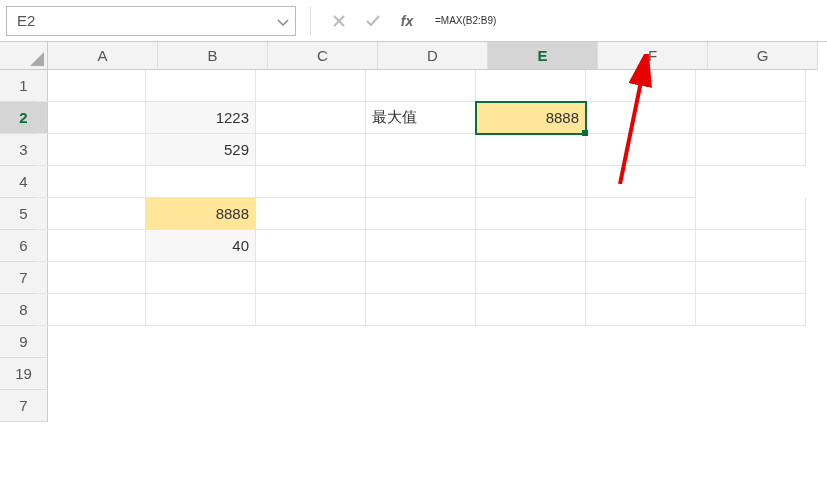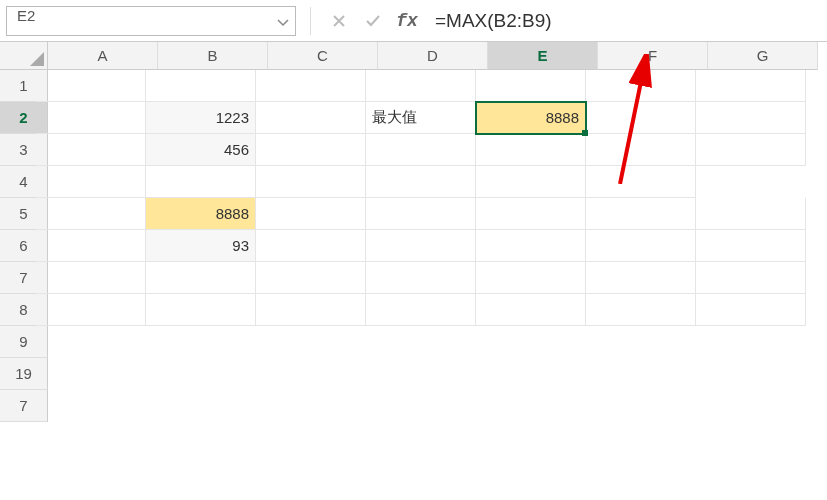--- a/index.html
+++ b/index.html
@@ -20,47 +20,46 @@
       border-bottom: 1px solid #ccc;
       background: #fff;
       padding: 4px 6px;
       gap: 6px;
     }
     .name-box {
       width: 290px;
       height: 30px;
       border: 1px solid #bbb;
       display: flex;
-      align-items: flex-start;
+      align-items: center;
       padding: 0 10px;
       position: relative;
       background: #fff;
     }
     .name-box span.label { color: #555; font-size: 15px; }
     .name-box .dd {
       position: absolute; right: 6px; top: 9px;
       width: 12px; height: 12px;
       color: #888;
     }
     .sep { width: 1px; height: 28px; background: #ddd; margin: 0 8px; }
     .fbtn {
       width: 28px; height: 28px;
       display: flex; align-items: center; justify-content: center;
       color: #999;
       cursor: pointer;
-      font-size: 18px;
-      font-family: Liberation Mono, monospace;
+      font-size: 14px;
     }
     .fx { font-style: italic; font-weight: 600; color: #666; }
     .formula-input {
       flex: 1;
       height: 30px;
       border: none;
       outline: none;
-      font-size: 19px;
+      font-size: 10px;
       color: #333;
       padding: 0 8px;
     }
     
     .sheet {
       position: relative;
       user-select: none;
     }
     .corner {
       position: absolute;
@@ -213,21 +212,21 @@
         <div class="cell"></div>
         <div class="cell colB-shade right">1223</div>
         <div class="cell"></div>
         <div class="cell left">最大值</div>
         <div class="cell right hl selected">8888<div class="sel-handle"></div></div>
         <div class="cell"></div>
         <div class="cell"></div>
       </div>
       <div class="row">
         <div class="cell"></div>
-        <div class="cell colB-shade right">456</div>
+        <div class="cell colB-shade right">529</div>
         <div class="cell"></div>
         <div class="cell"></div>
         <div class="cell"></div>
         <div class="cell"></div>
         <div class="cell"></div>
       </div>
       <div class="row">
         <div class="cell"></div>
         <div class="cell"></div>
         <div class="cell"></div>
@@ -239,21 +238,21 @@
         <div class="cell"></div>
         <div class="cell colB-shade right hl">8888</div>
         <div class="cell"></div>
         <div class="cell"></div>
         <div class="cell"></div>
         <div class="cell"></div>
         <div class="cell"></div>
       </div>
       <div class="row">
         <div class="cell"></div>
-        <div class="cell colB-shade right">93</div>
+        <div class="cell colB-shade right">40</div>
         <div class="cell"></div>
         <div class="cell"></div>
         <div class="cell"></div>
         <div class="cell"></div>
         <div class="cell"></div>
       </div>
       <div class="row">
         <div class="cell"></div>
         <div class="cell"></div>
         <div class="cell"></div>

